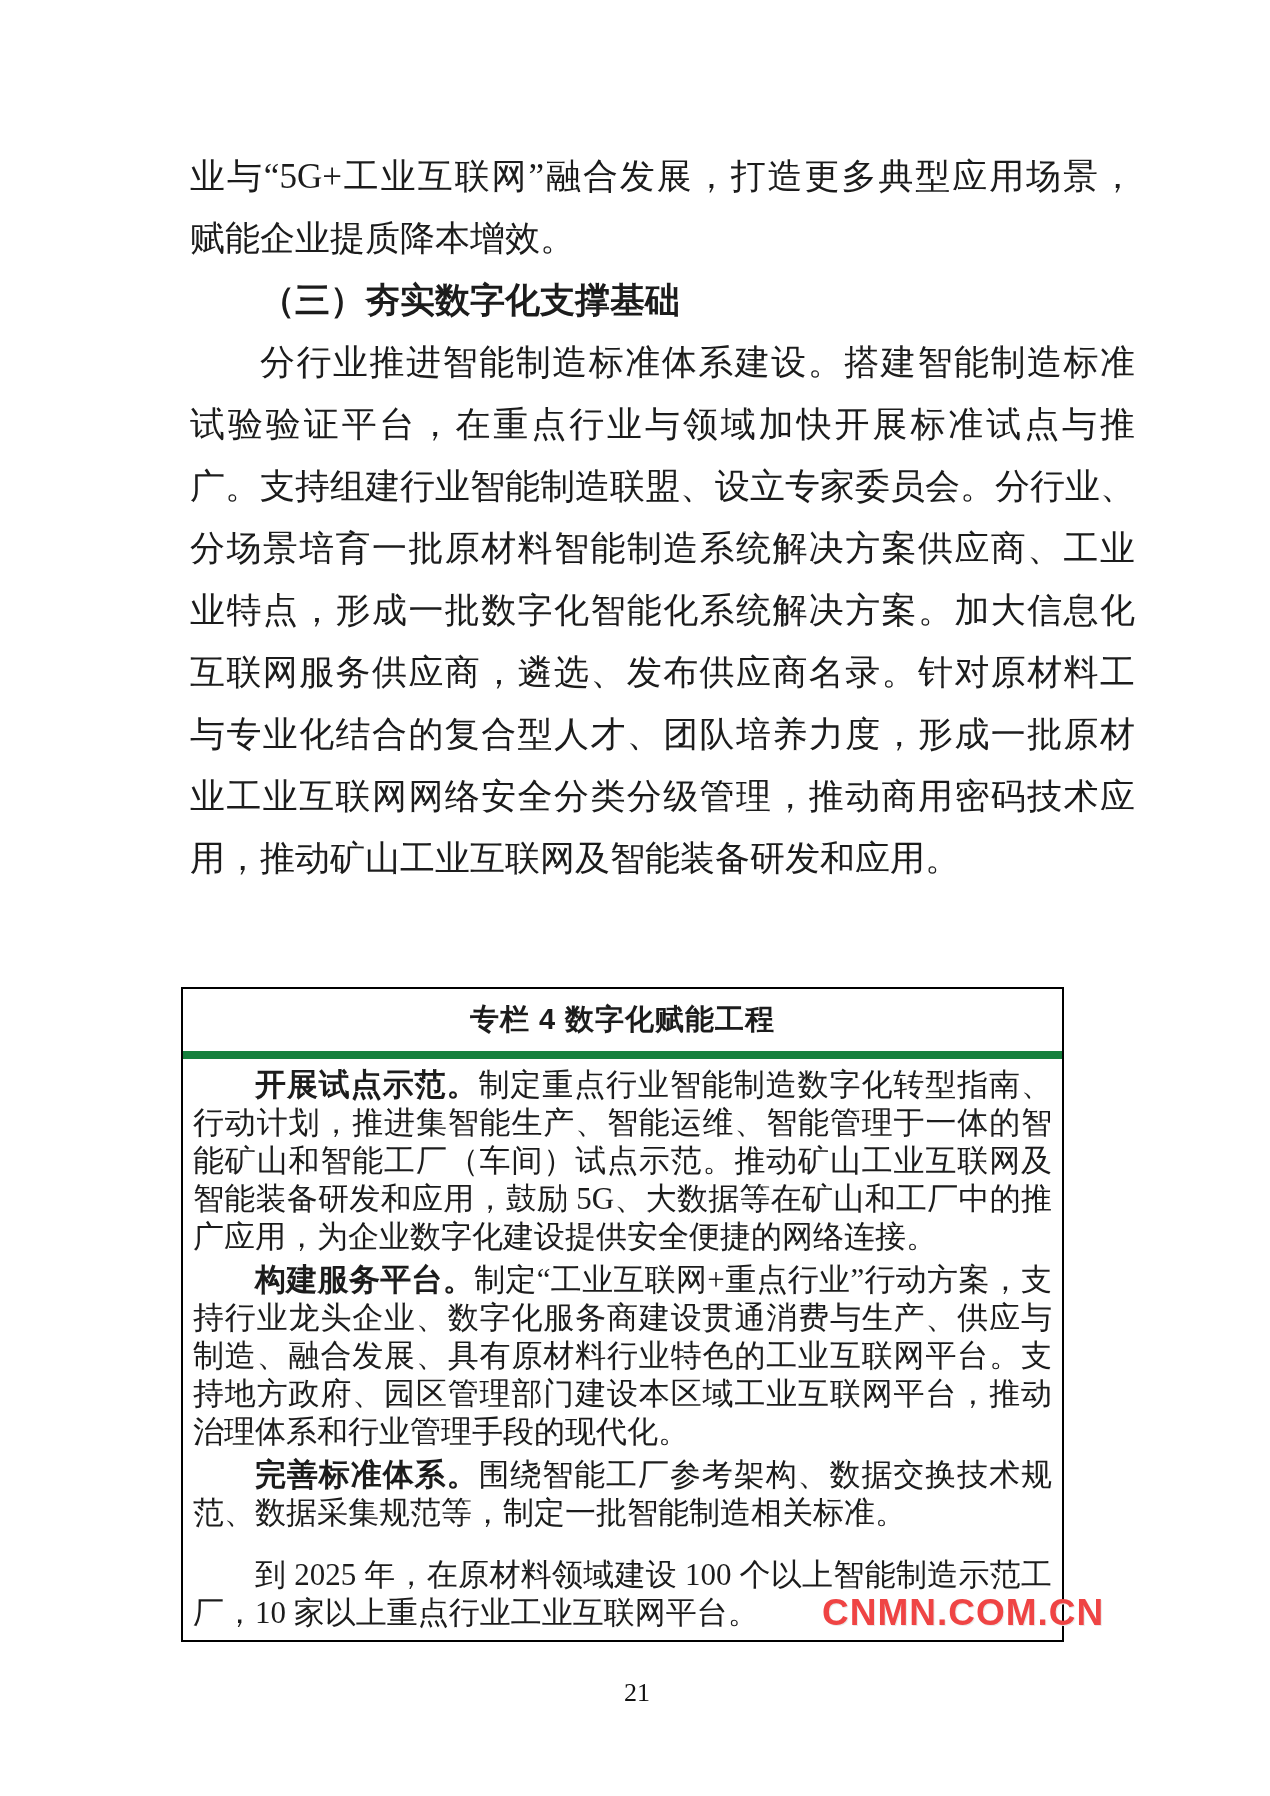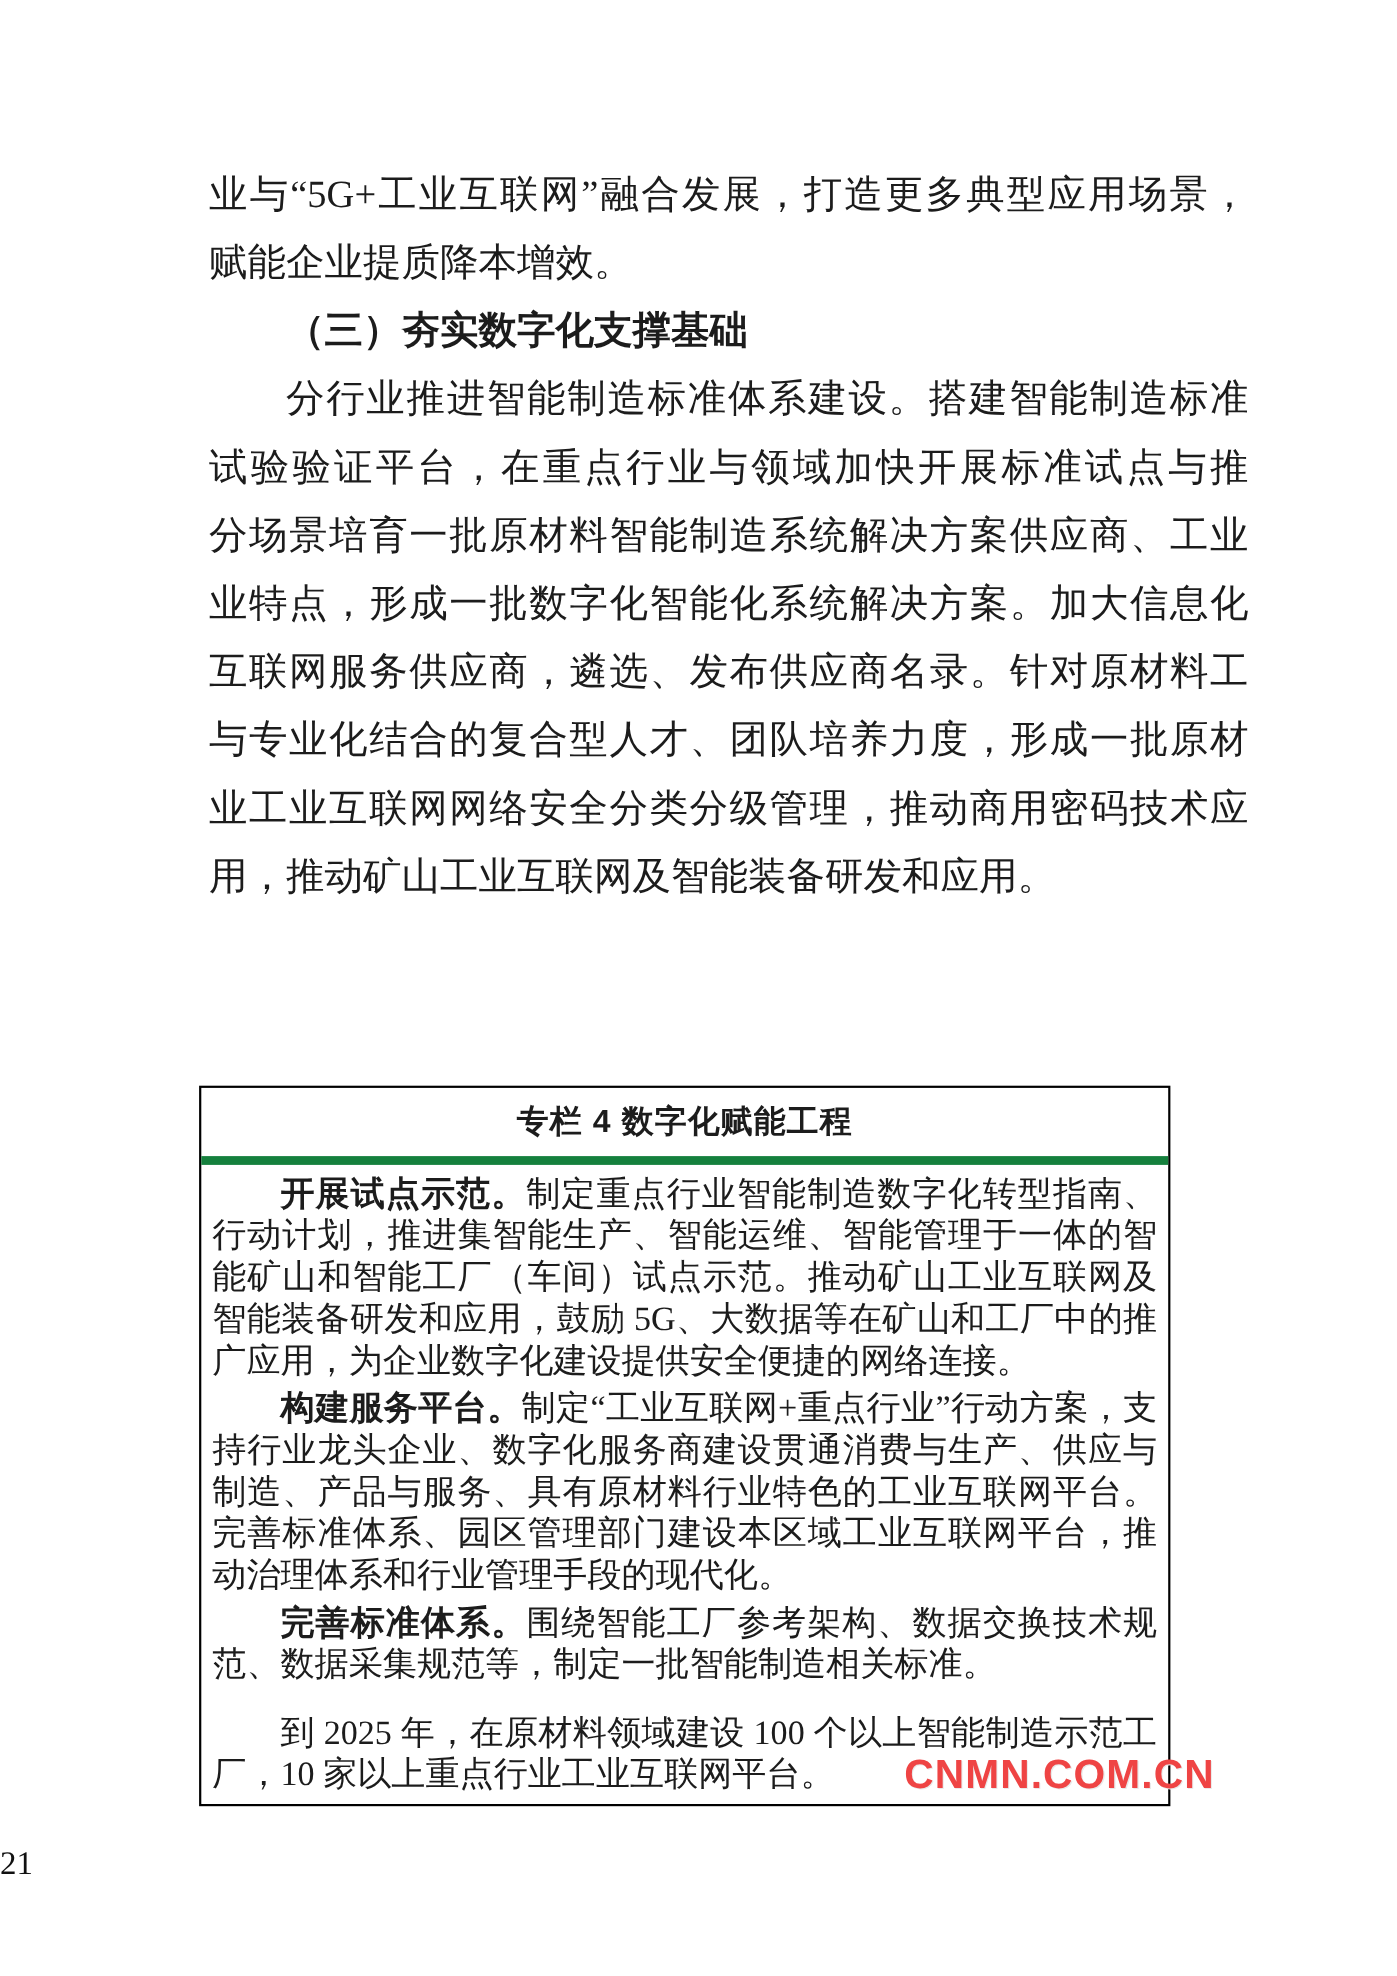--- a/index.html
+++ b/index.html
@@ -69,46 +69,49 @@
     font-family: "Liberation Sans", "DejaVu Sans", sans-serif;
     font-weight: bold;
     font-size: 37px;
     letter-spacing: 1px;
     color: #ef4444;
     text-shadow: 1px 1px 0 #e9e9e9;
   }
   .page-number {
     position: absolute;
     left: 0; right: 20px; top: 1678px;
-    font-size: 30px;
+    text-align: center;
+    font-size: 26px;
     color: #111111;
+    padding-left: 24px;
   }
 </style>
 </head>
 <body>
 
 <div class="main-text">
   <div class="line fill">业与“5G+工业互联网”融合发展，打造更多典型应用场景，</div>
   <div class="line">赋能企业提质降本增效。</div>
   <div class="line heading">（三）夯实数字化支撑基础</div>
   <div class="line fill indent">分行业推进智能制造标准体系建设。搭建智能制造标准</div>
   <div class="line fill">试验验证平台，在重点行业与领域加快开展标准试点与推</div>
+  <div class="line fill">广。支持组建行业智能制造联盟、设立专家委员会。分行业、</div>
   <div class="line fill">分场景培育一批原材料智能制造系统解决方案供应商、工业</div>
   <div class="line fill">业特点，形成一批数字化智能化系统解决方案。加大信息化</div>
   <div class="line fill">互联网服务供应商，遴选、发布供应商名录。针对原材料工</div>
   <div class="line fill">与专业化结合的复合型人才、团队培养力度，形成一批原材</div>
   <div class="line fill">业工业互联网网络安全分类分级管理，推动商用密码技术应</div>
   <div class="line">用，推动矿山工业互联网及智能装备研发和应用。</div>
 </div>
 
 <div class="callout-box">
   <div class="box-title">专栏 4  数字化赋能工程</div>
   <div class="box-body">
     <p class="box-para"><span class="para-lead">开展试点示范。</span><span>制定重点行业智能制造数字化转型指南、行动计划，推进集智能生产、智能运维、智能管理于一体的智能矿山和智能工厂（车间）试点示范。推动矿山工业互联网及智能装备研发和应用，鼓励 5G、大数据等在矿山和工厂中的推广应用，为企业数字化建设提供安全便捷的网络连接。</span></p>
-    <p class="box-para"><span class="para-lead">构建服务平台。</span><span>制定“工业互联网+重点行业”行动方案，支持行业龙头企业、数字化服务商建设贯通消费与生产、供应与制造、产品与服务、具有原材料行业特色的工业互联网平台。完善标准体系、园区管理部门建设本区域工业互联网平台，推动治理体系和行业管理手段的现代化。</span></p>
+    <p class="box-para"><span class="para-lead">构建服务平台。</span><span>制定“工业互联网+重点行业”行动方案，支持行业龙头企业、数字化服务商建设贯通消费与生产、供应与制造、融合发展、具有原材料行业特色的工业互联网平台。支持地方政府、园区管理部门建设本区域工业互联网平台，推动治理体系和行业管理手段的现代化。</span></p>
     <p class="box-para"><span class="para-lead">完善标准体系。</span><span>围绕智能工厂参考架构、数据交换技术规范、数据采集规范等，制定一批智能制造相关标准。</span></p>
     <p class="box-para"><span class="para-lead"></span><span>到 2025 年，在原材料领域建设 100 个以上智能制造示范工厂，10 家以上重点行业工业互联网平台。</span></p>
   </div>
 </div>
 
 <div class="watermark">CNMN.COM.CN</div>
 
 <div class="page-number">21</div>
 
 </body></html>

